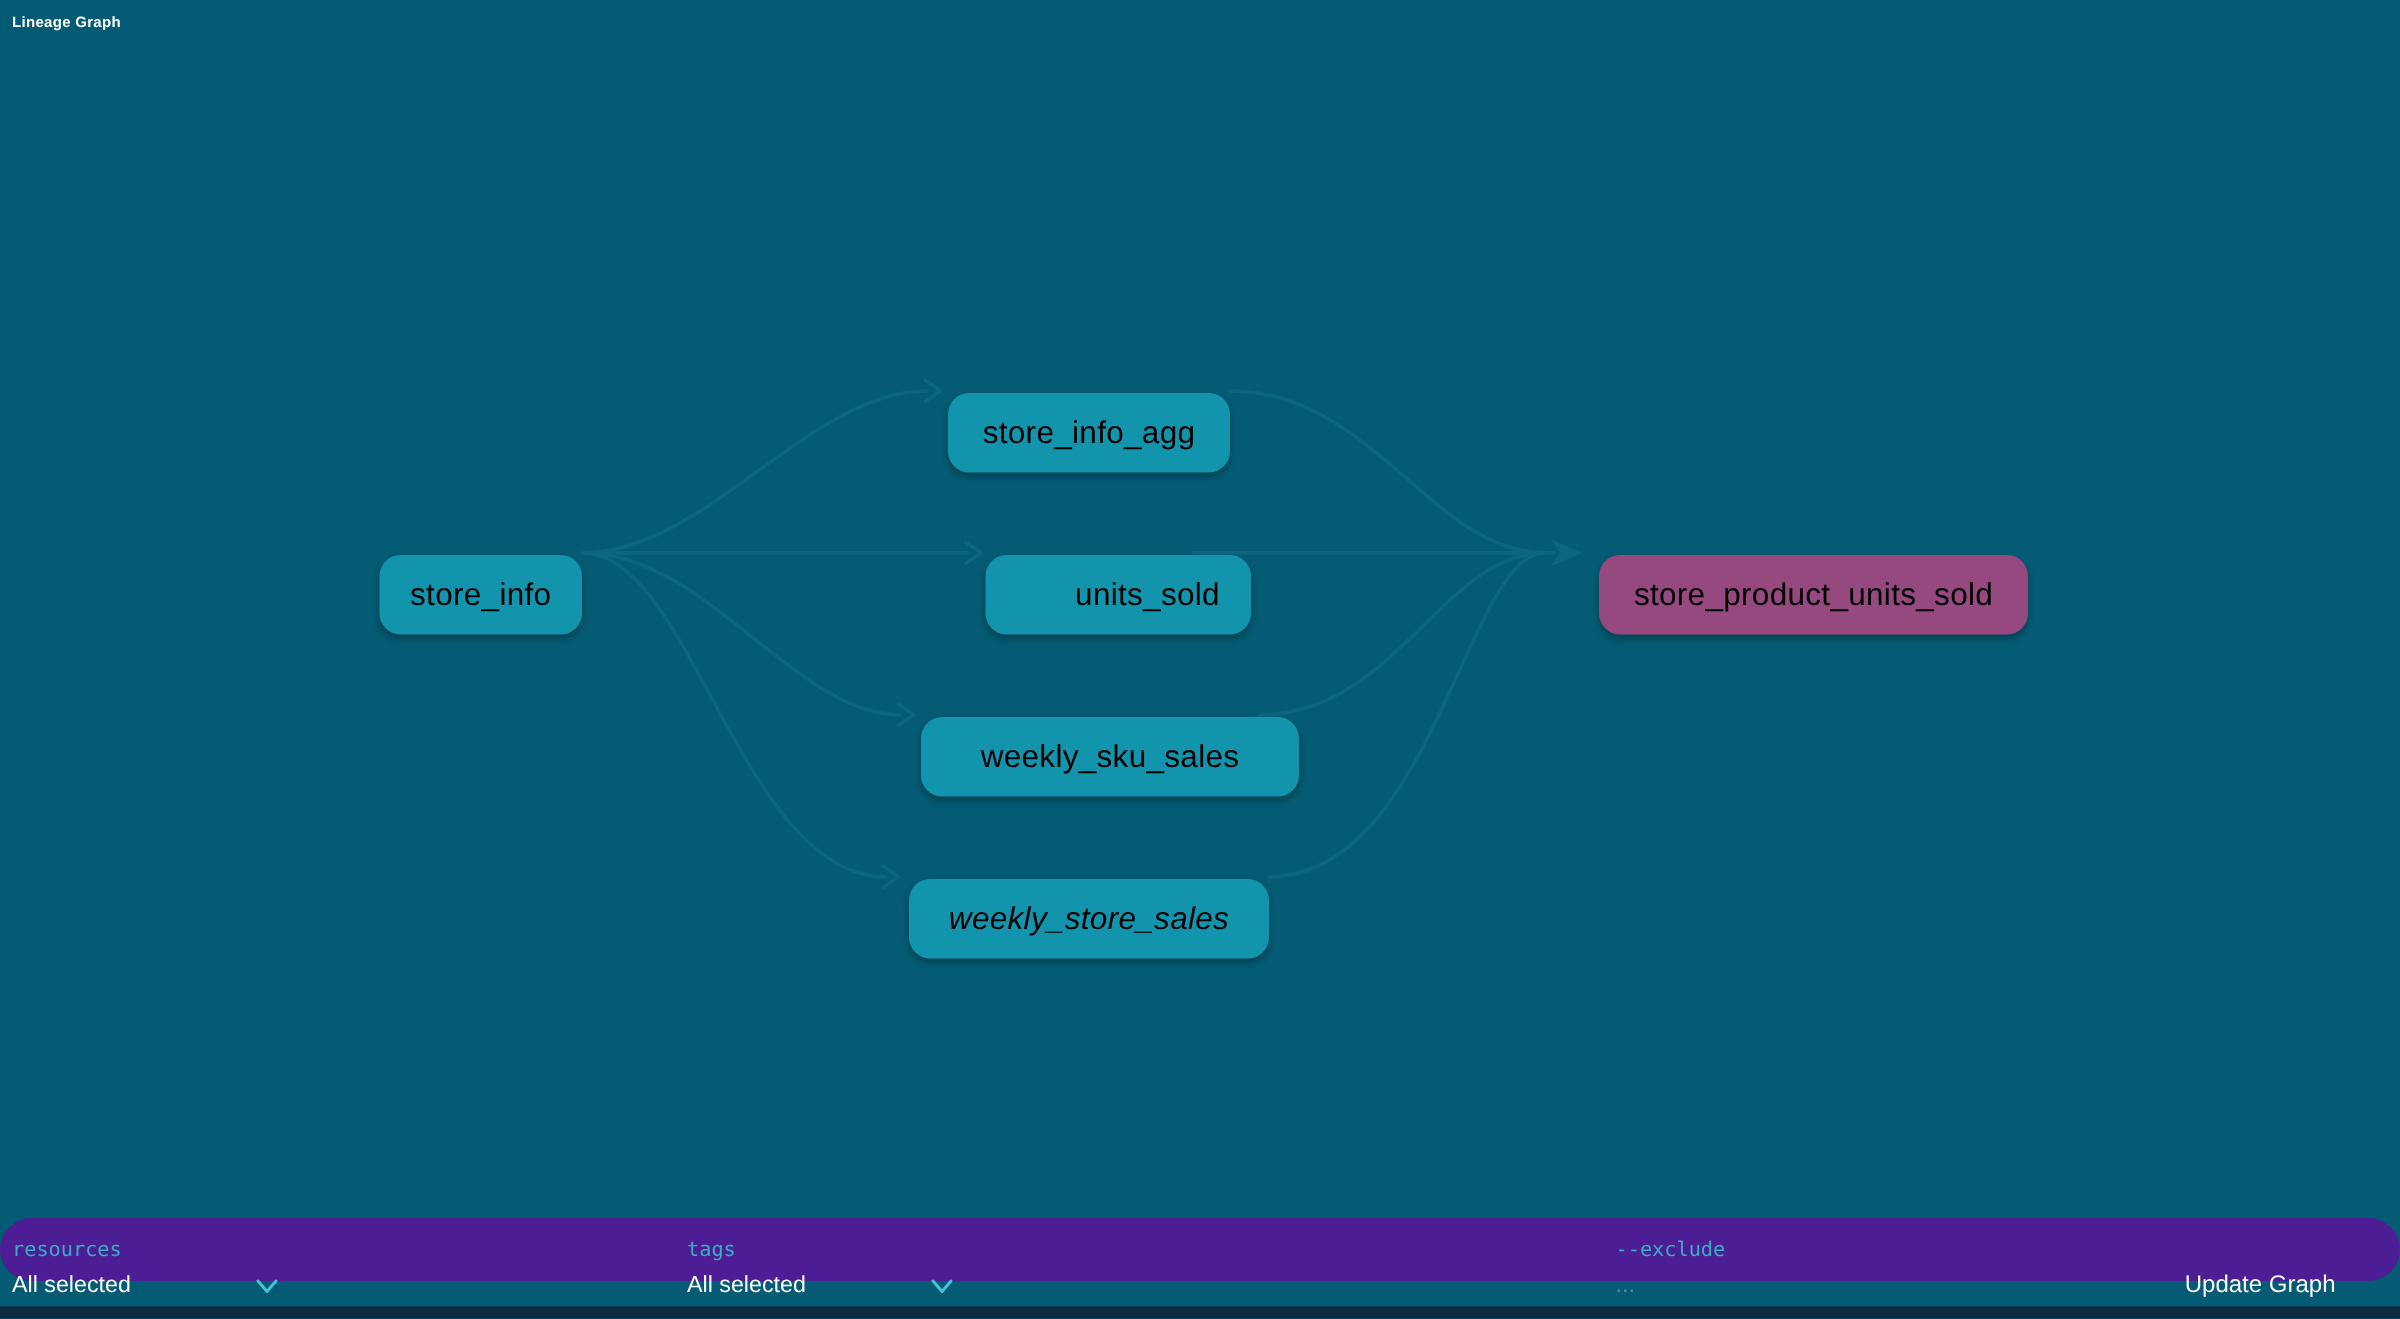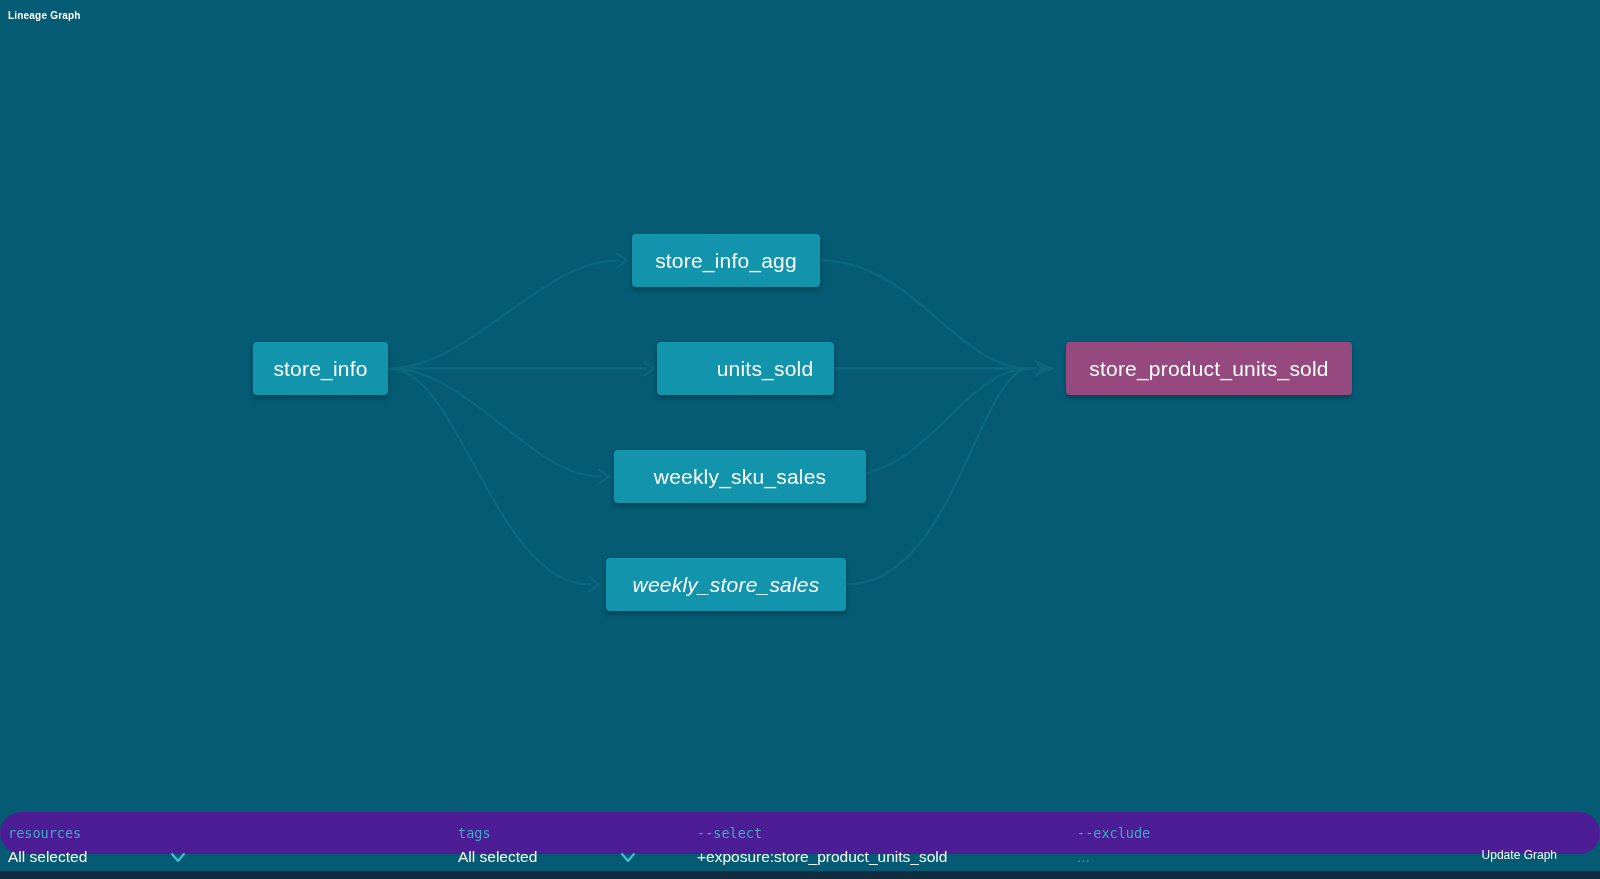--- a/index.html
+++ b/index.html
@@ -17,24 +17,24 @@
     color:#FFFFFF;font-size:10px;font-weight:700;
     letter-spacing:.2px;
   }
 
   
   .graph{position:absolute;left:0;top:0;width:1600px;height:812px;}
   .edges{position:absolute;left:0;top:0;}
 
   .node{
     position:absolute;height:53px;line-height:53px;
-    border-radius:4px;text-align:center;
-    color:#ffffff;font-size:21px;letter-spacing:.2px;
+    border-radius:14px;text-align:center;
+    color:#000000;font-size:21px;letter-spacing:.2px;
     box-shadow:0 3px 5px rgba(0,0,0,0.28);
-    cursor:pointer;white-space:nowrap;
+    cursor:pointer;white-space:nowrap;margin-top:28px;
   }
   .node.teal{background:#1295AC;}
   .node.purple{background:#95497F;}
 
   .n-store_info{left:253px;top:342px;width:135px;}
   .n-store_info_agg{left:632px;top:234px;width:188px;}
   .n-units_sold{left:657px;top:342px;width:138px;padding-left:39px;}
   .n-weekly_sku_sales{left:614px;top:450px;width:252px;}
   .n-weekly_store_sales{left:606px;top:558px;width:240px;font-style:italic;}
   .n-store_product_units_sold{left:1066px;top:342px;width:286px;}
@@ -67,21 +67,21 @@
   .field .value.dim{color:#4A93A6;}
   .chevron{
     position:absolute;left:162px;top:4px;width:16px;height:12px;
   }
   .chevron svg{display:block;}
 
   .update-btn{
     position:absolute;right:43px;top:36px;
     background:none;border:none;padding:0;margin:0;
     font-family:"Liberation Sans", sans-serif;
-    font-size:12px;color:#F5F7F7;cursor:pointer;white-space:nowrap;
+    font-size:16px;color:#F5F7F7;cursor:pointer;white-space:nowrap;
   }
 
   .footer-strip{
     position:absolute;left:0;top:871px;width:1600px;height:8px;
     background:#102C3F;
   }
 </style>
 </head>
 <body>
 
@@ -139,26 +139,20 @@
       <div class="value-row">
         <span class="value">All selected</span>
         <span class="chevron">
           <svg width="16" height="12" viewBox="0 0 16 12">
               <path d="M2,2 L8,9 L14,2" fill="none" stroke="#45C2D8" stroke-width="2" stroke-linecap="round" stroke-linejoin="round"></path>
             </svg>
         </span>
       </div>
     </div>
 
-    <div class="field f3">
-      <span class="label">--select</span>
-      <div class="value-row">
-        <span class="value">+exposure:store_product_units_sold</span>
-      </div>
-    </div>
 
     <div class="field f4">
       <span class="label">--exclude</span>
       <div class="value-row">
         <span class="value dim">...</span>
       </div>
     </div>
 
     <button class="update-btn">Update Graph</button>
   </div>

